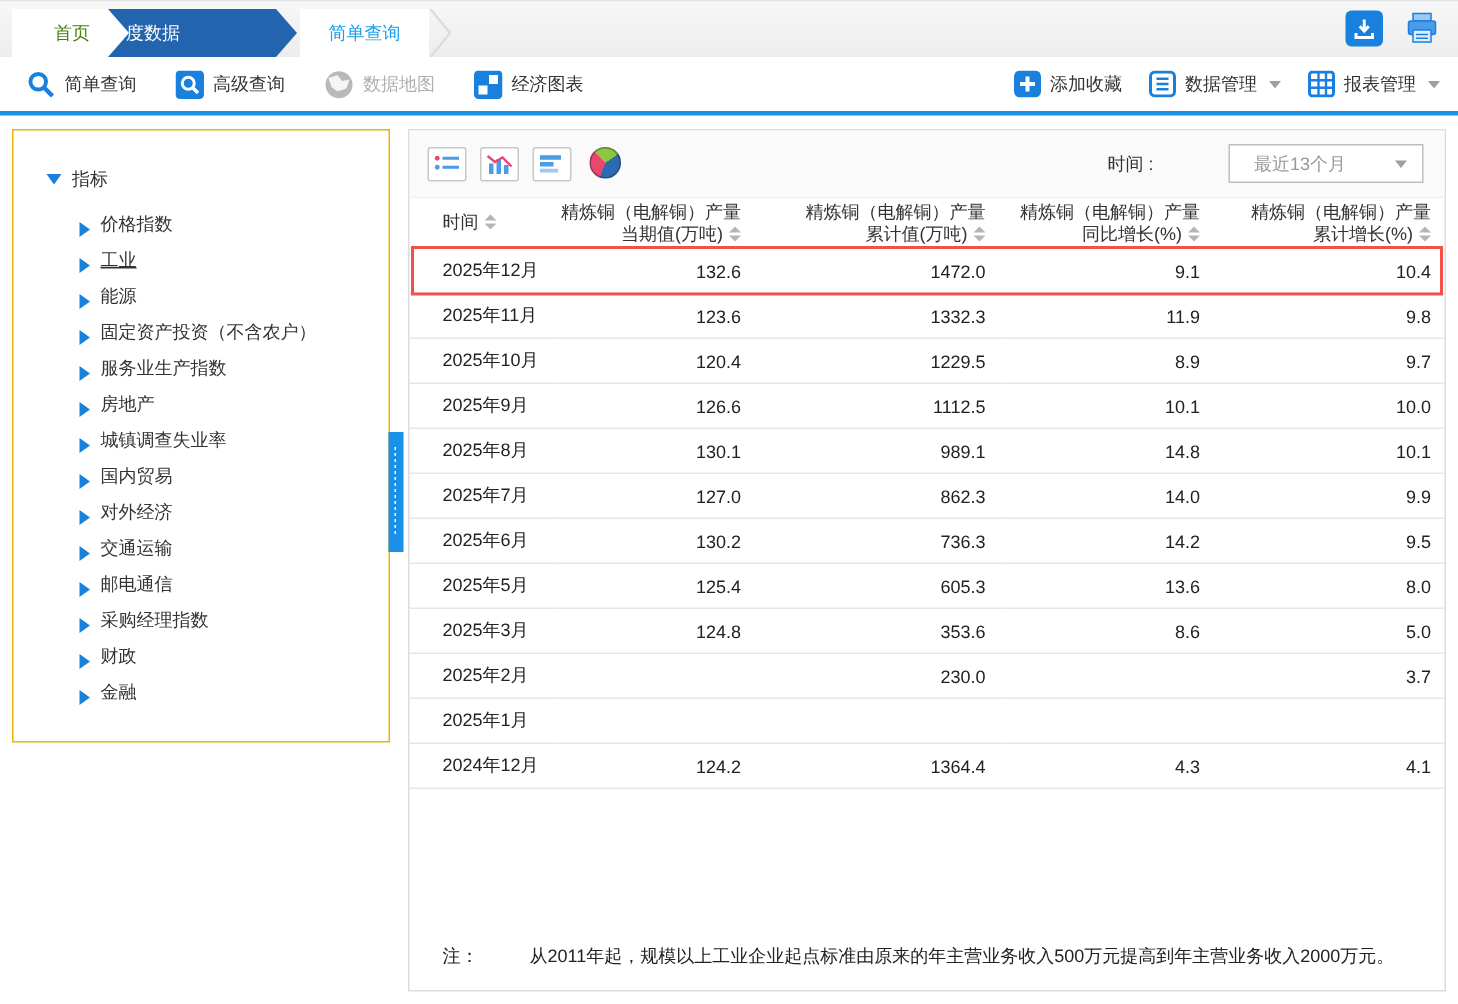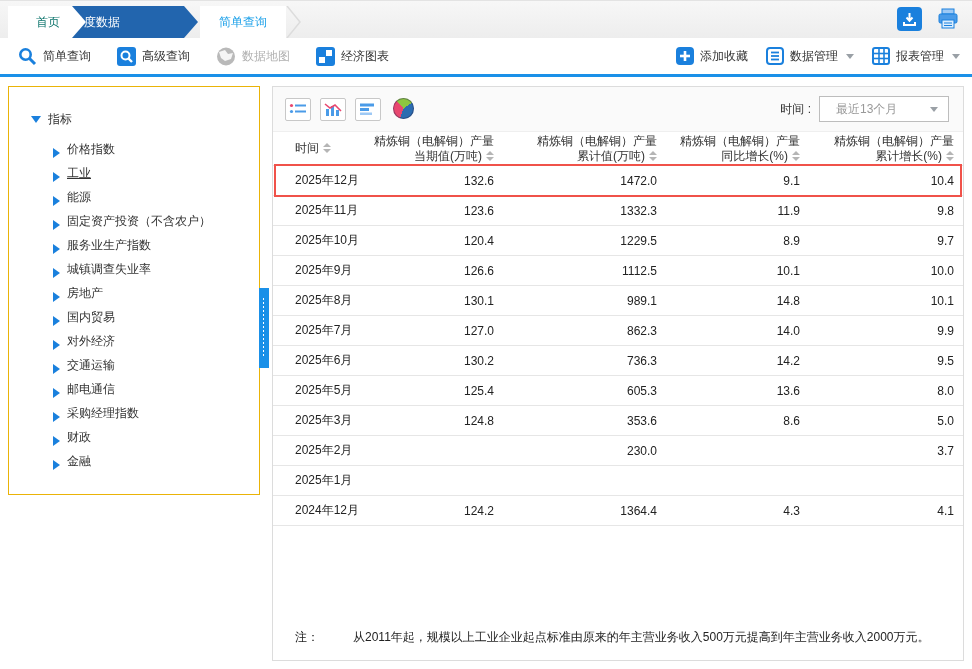--- a/index.html
+++ b/index.html
@@ -3,21 +3,21 @@
 <meta charset="utf-8">
 <style>
   * { margin:0; padding:0; box-sizing:border-box; }
   html,body { width:972px; height:669px; background:#fff; overflow:hidden;
     font-family:"Liberation Sans","DejaVu Sans",sans-serif; font-size:12px; color:#333; }
 
   
   .tabbar { position:absolute; left:0; top:0; width:972px; height:38px;
     background:linear-gradient(#f7f7f7,#ededed); border-top:1px solid #e3e3e3; }
   .tab-home { position:absolute; left:8px; bottom:0; width:80px; height:32px;
-    background:#fff; text-align:center; line-height:32px; color:#0f766e; cursor:pointer; }
+    background:#fff; text-align:center; line-height:32px; color:#4d7c0f; cursor:pointer; }
   .tab-active { position:absolute; left:72px; bottom:0; width:126px; height:32px;
     background:#2265ae; color:#fff; text-align:left; line-height:32px; cursor:pointer;
     clip-path:polygon(0 0, calc(100% - 14px) 0, 100% 50%, calc(100% - 14px) 100%, 0 100%, 14px 50%); }
   .tab-simple { position:absolute; left:200px; bottom:0; width:86px; height:32px;
     background:#fff; color:#1ba0e9; text-align:center; line-height:32px; cursor:pointer; }
   .tab-chev { position:absolute; left:286px; bottom:0; }
   .top-actions { position:absolute; right:12px; top:6px; display:flex; gap:14px; align-items:center; }
   .dl-btn { width:25px; height:24px; background:#1a80dd; border-radius:4px;
     display:flex; align-items:center; justify-content:center; cursor:pointer; }
 
@@ -51,21 +51,21 @@
     background:#fff; border:1px solid #dcdcdc; }
   .panel-toolbar { position:relative; height:44px; background:#fafafa; display:flex; align-items:center; padding:0 12px; }
   .view-btn { width:26px; height:23px; background:#fff; border:1px solid #c8c8c8; border-radius:2px;
     margin-right:9px; display:flex; align-items:center; justify-content:center; cursor:pointer; }
   .pie-btn { width:23px; height:23px; margin-left:3px; cursor:pointer; }
   .pie { width:21px; height:21px; border-radius:50%;
     background:conic-gradient(from 200deg, #e8476f 0 32%, #8dc63f 32% 60%, #2b6cb0 60% 100%);
     box-shadow:inset 0 0 0 1px rgba(40,40,80,.45); }
   .time-box { position:absolute; right:14px; top:9px; display:flex; align-items:center; gap:8px; }
   .time-select { width:130px; height:26px; border:1px solid #bdbdbd; background:#fff; position:relative;
-    color:#999; line-height:24px; padding-left:16px; cursor:pointer; }
+    color:#999; line-height:24px; padding-left:16px; cursor:pointer;margin-left:42px; }
   .time-select .caret { position:absolute; right:10px; top:10px; }
 
   
   table { width:100%; border-collapse:collapse; table-layout:fixed; }
   thead td { height:34px; vertical-align:middle; line-height:15px; color:#333; }
   td { padding:0 12px 0 0; }
   td.c1 { padding-left:22px; text-align:left; }
   td.num { text-align:right; }
   td.c5 { padding-right:9px; }
   tbody td { height:30px; border-bottom:1px solid #e6e6e6; color:#222; }
@@ -219,25 +219,25 @@
   <div class="tree-item">
     <span class="tri-right"></span>
     <span>固定资产投资（不含农户）</span>
   </div>
   <div class="tree-item">
     <span class="tri-right"></span>
     <span>服务业生产指数</span>
   </div>
   <div class="tree-item">
     <span class="tri-right"></span>
+    <span>房地产</span>
+  </div>
+  <div class="tree-item">
+    <span class="tri-right"></span>
     <span>城镇调查失业率</span>
-  </div>
-  <div class="tree-item">
-    <span class="tri-right"></span>
-    <span>房地产</span>
   </div>
   <div class="tree-item">
     <span class="tri-right"></span>
     <span>国内贸易</span>
   </div>
   <div class="tree-item">
     <span class="tri-right"></span>
     <span>对外经济</span>
   </div>
   <div class="tree-item">

